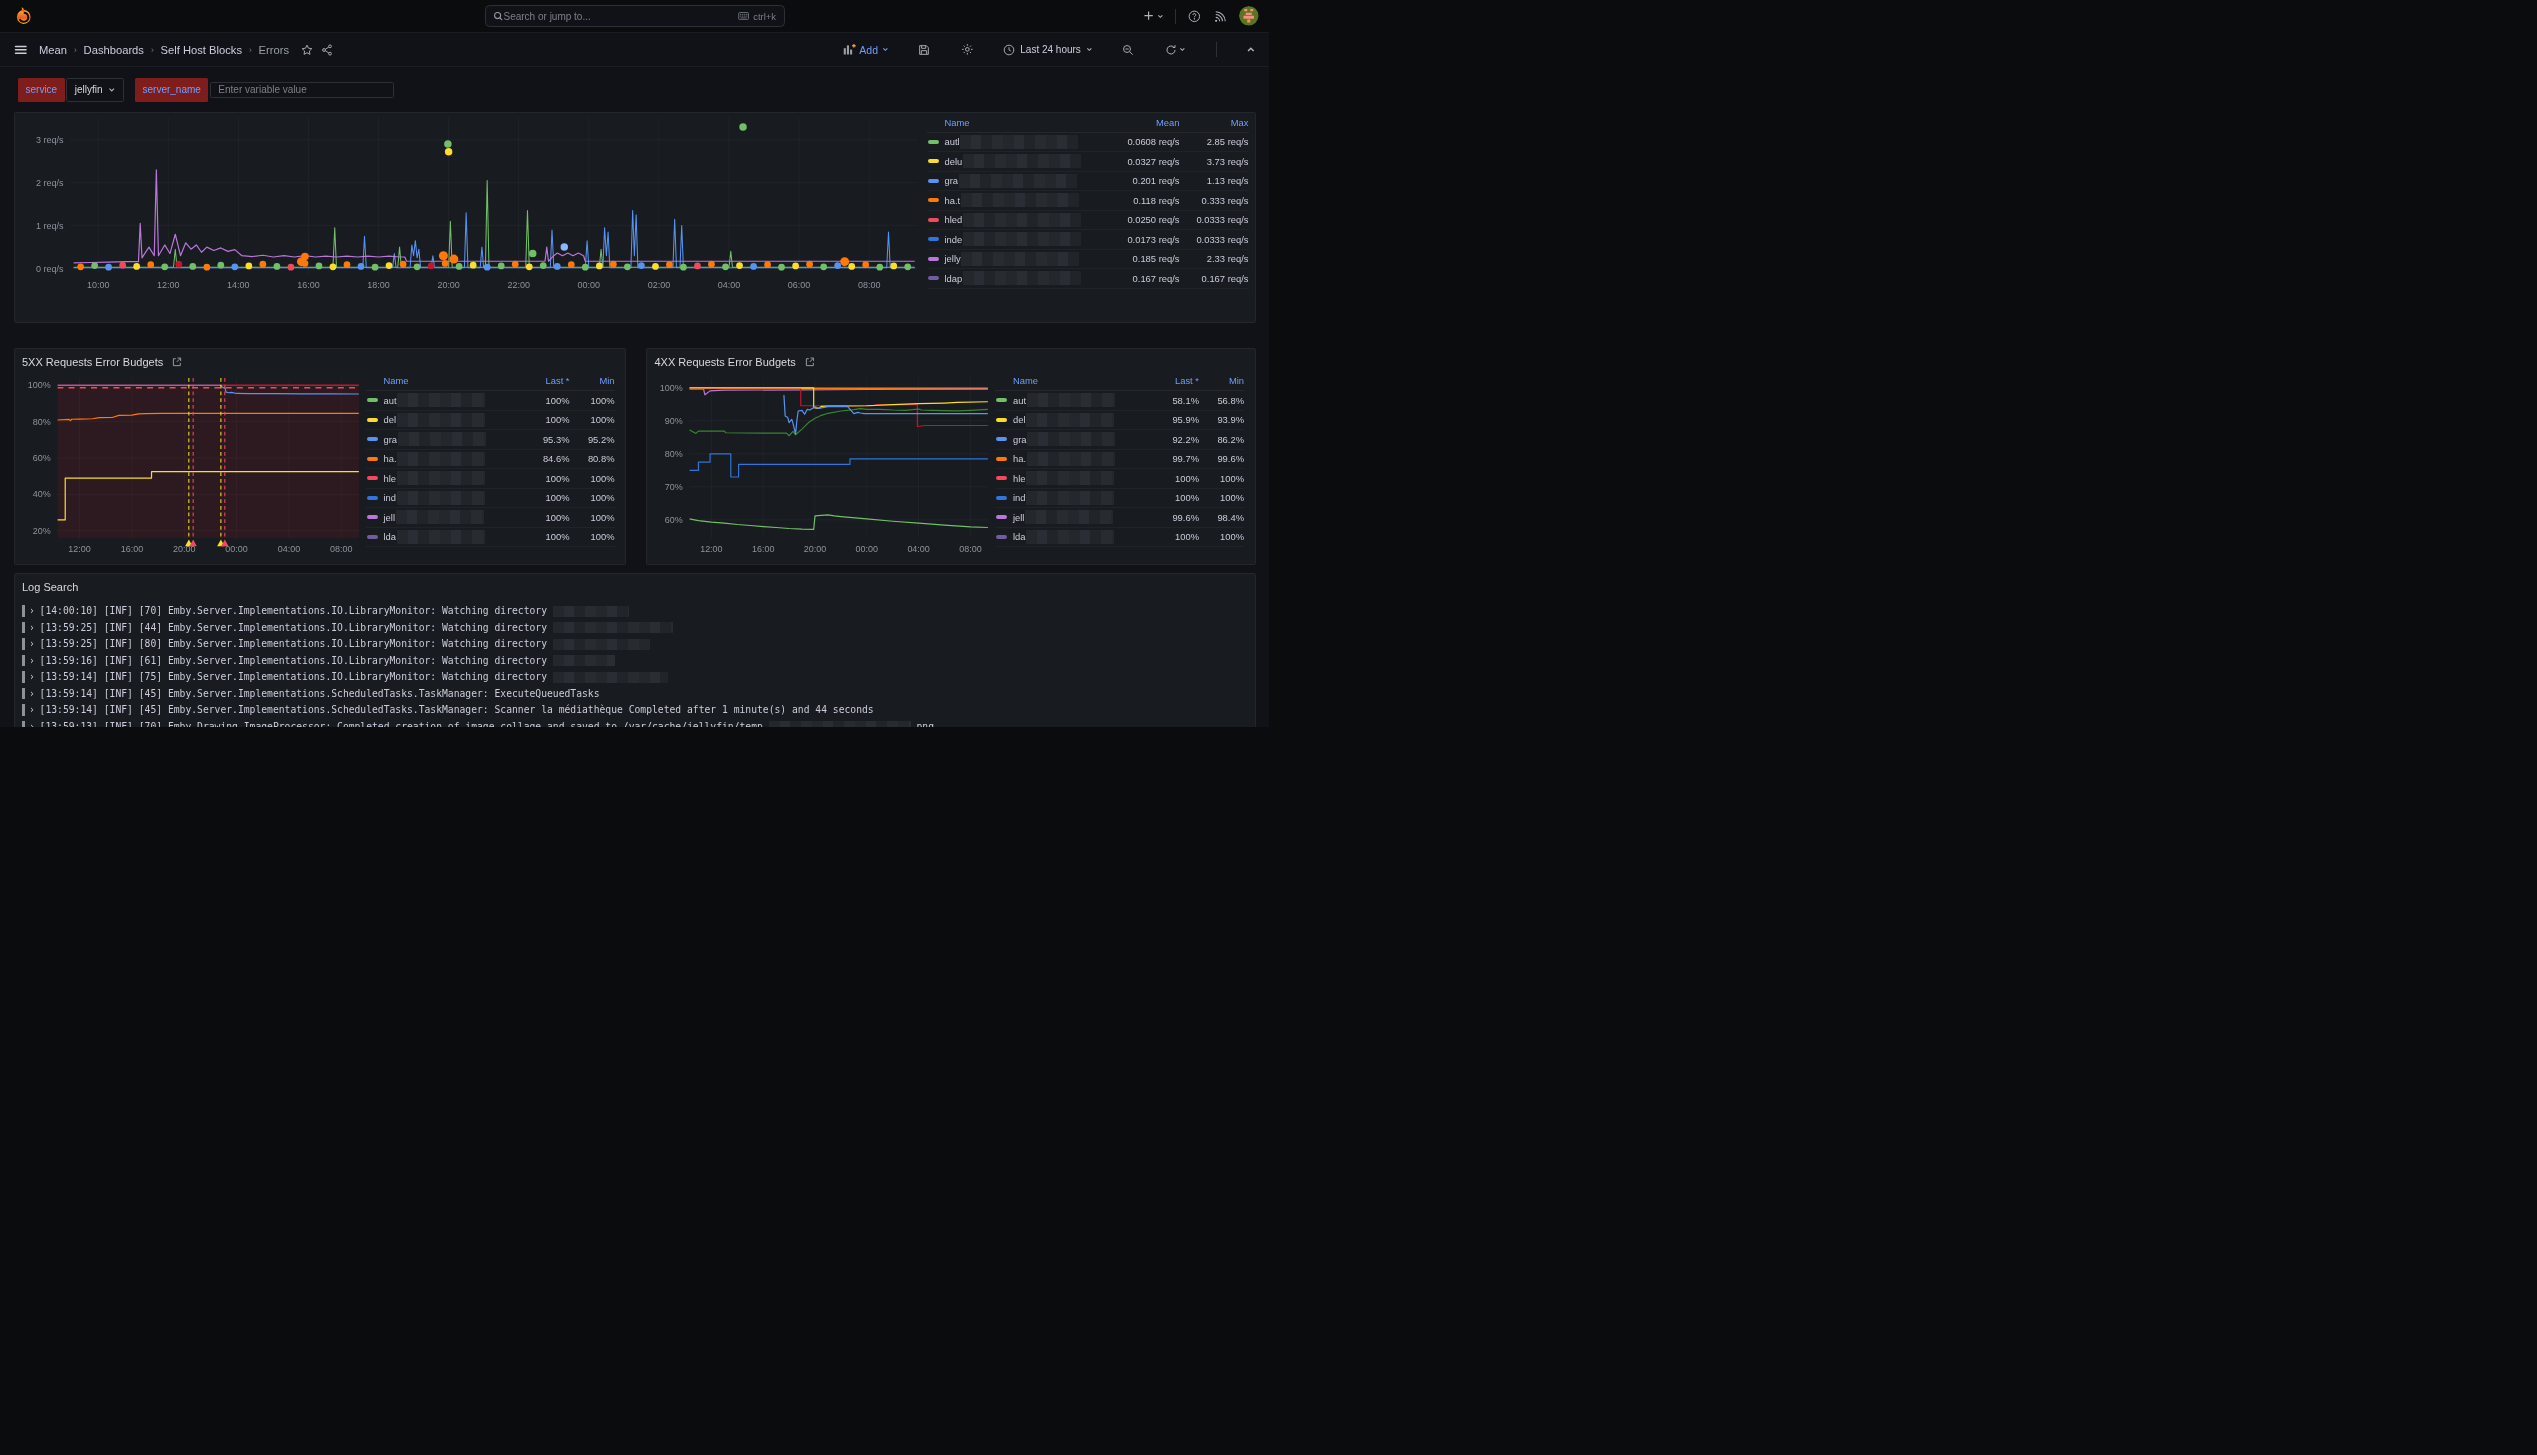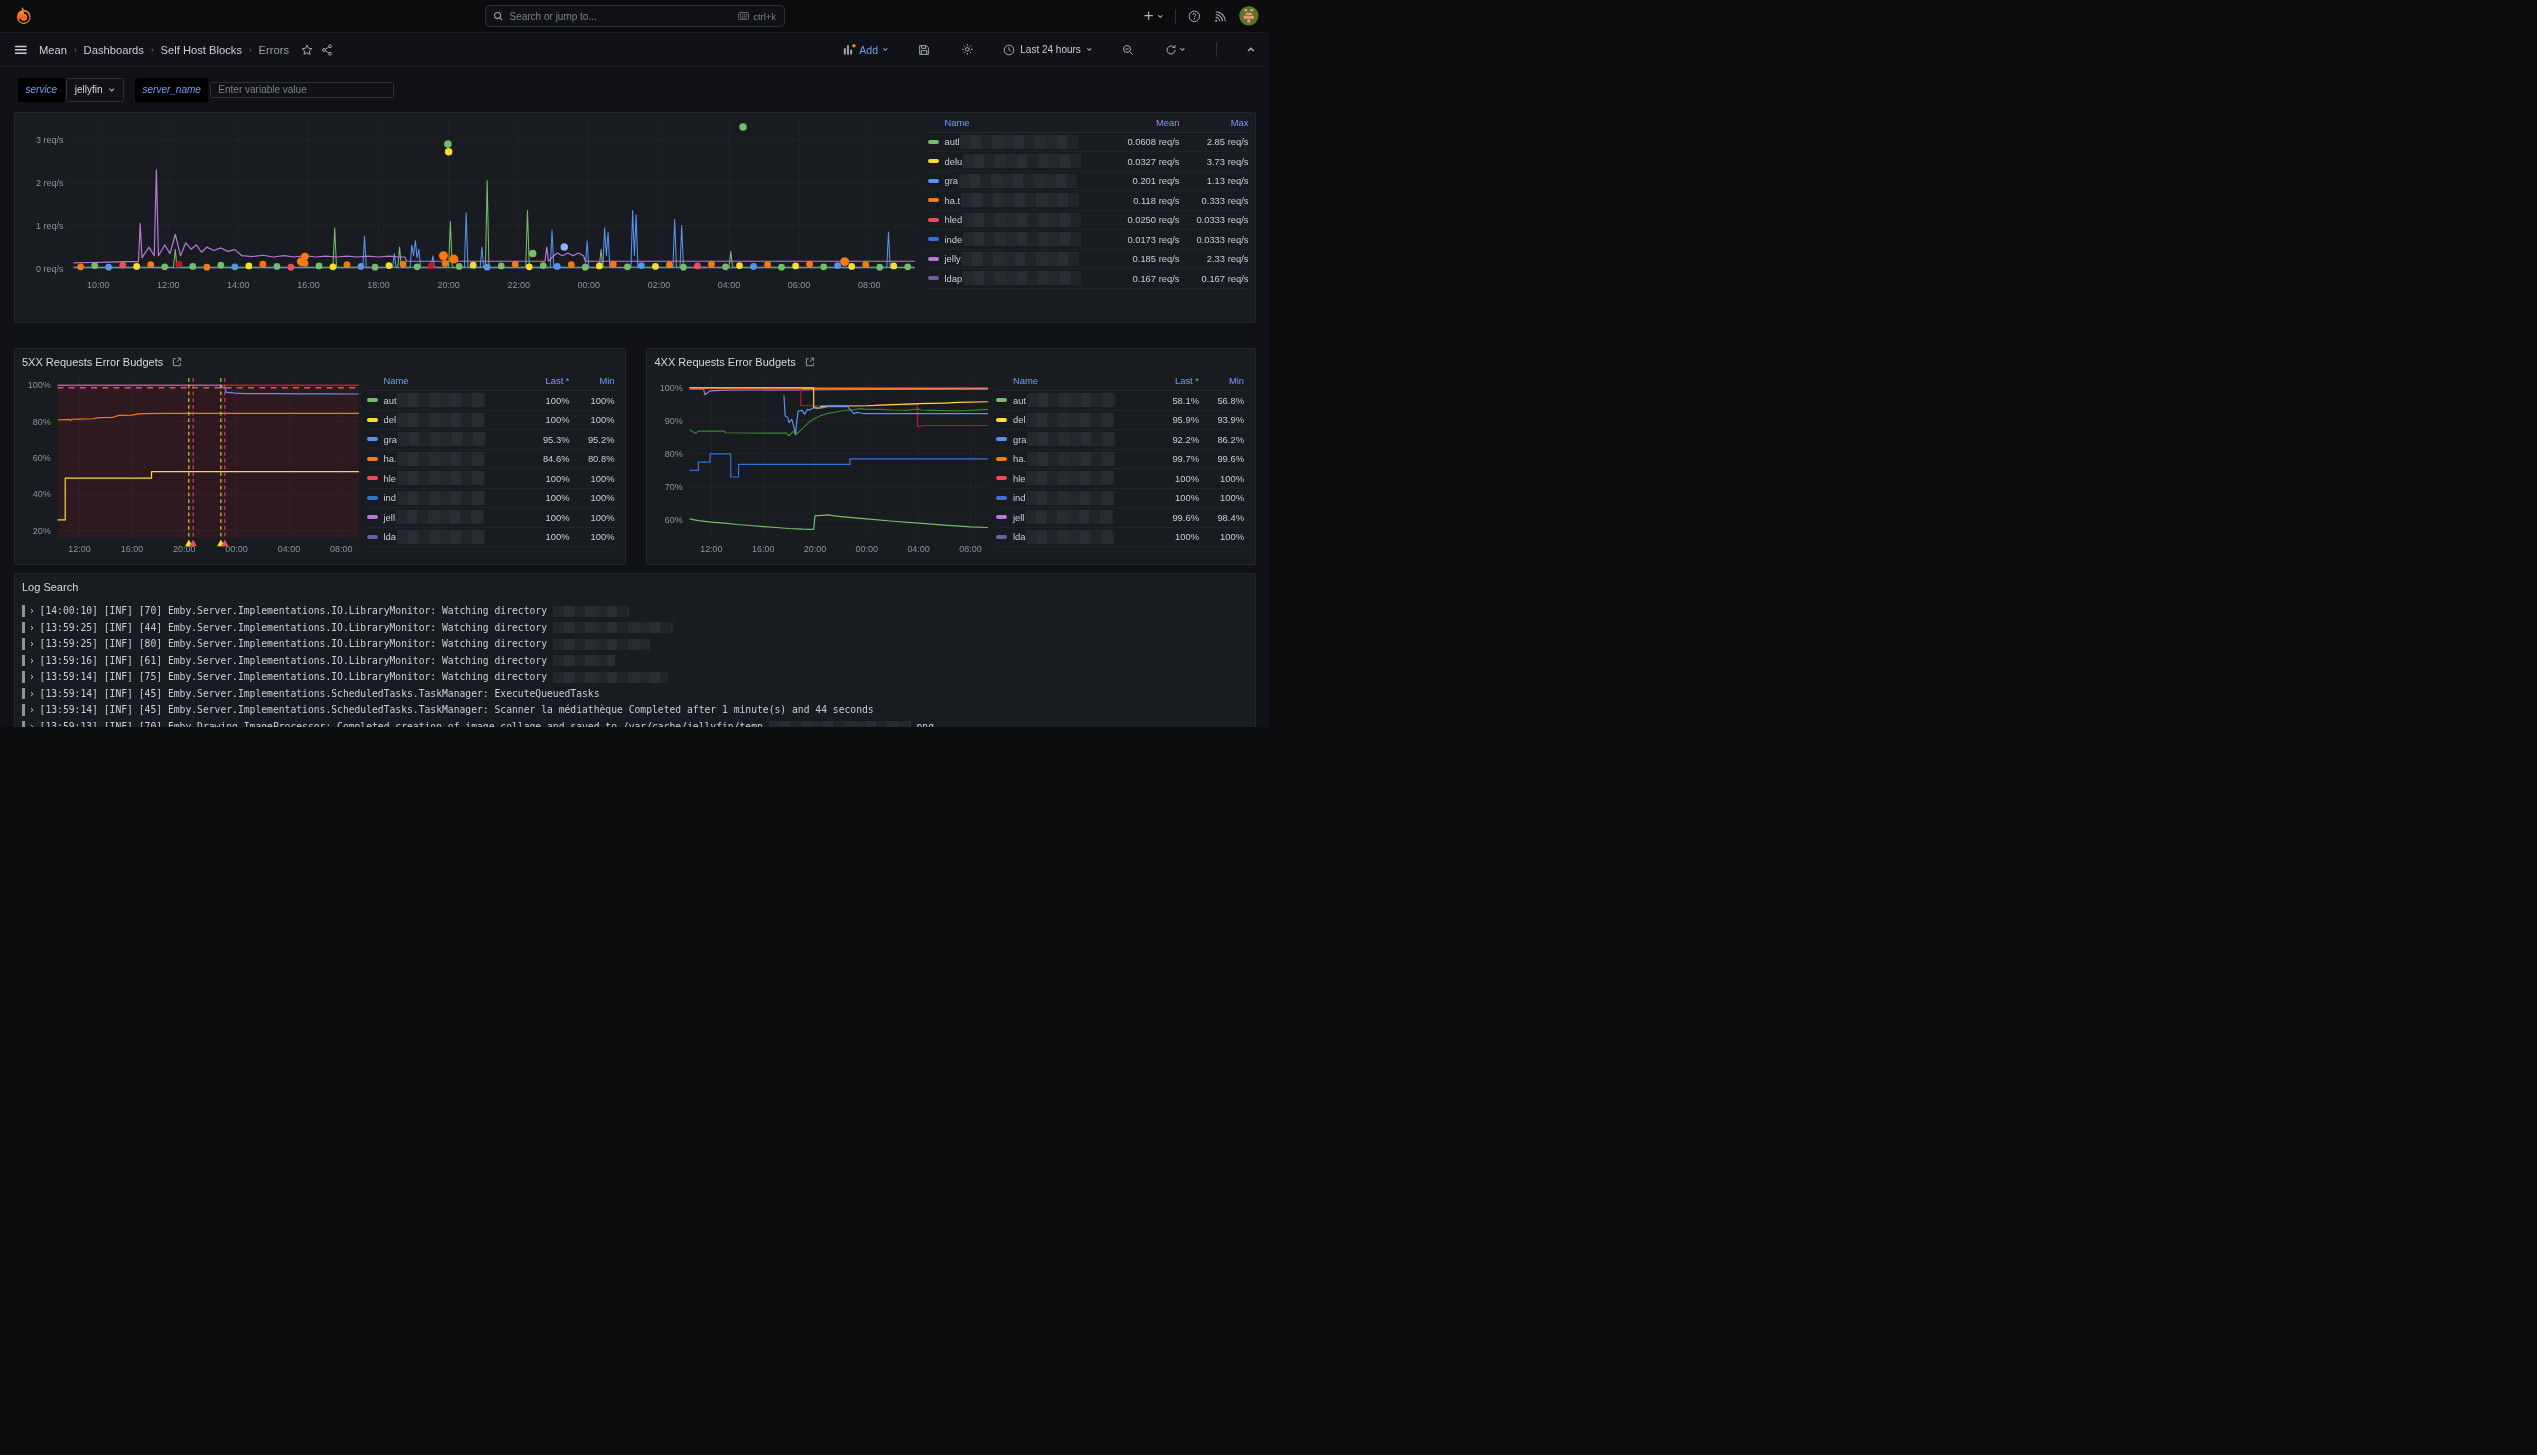--- a/index.html
+++ b/index.html
@@ -4,41 +4,41 @@
 <style>
   * { margin:0; padding:0; box-sizing:border-box; }
   html,body { background:#0b0c0e; }
   body { font-family:"Liberation Sans", sans-serif; color:#ccccdc; }
   .app { width:1269px; height:727px; background:#111217; overflow:hidden; position:relative; }
 
   
   .topnav { height:33px; background:#0b0c0e; display:flex; align-items:center; padding:0 10.5px; position:relative; border-bottom:0.7px solid rgba(204,204,220,0.09); }
   .logo { width:19.5px; height:19.5px; margin-left:3px; cursor:pointer; }
   .searchbox { position:absolute; left:50%; transform:translateX(-50%); width:300px; height:22.5px; background:#111217; border:0.7px solid #2c3036; border-radius:4.5px; display:flex; align-items:center; padding:0 7.5px; cursor:text; }
-  .searchbox .ph { color:#7b8087; font-size:10px; margin-left:6px; flex:1; }
+  .searchbox .ph { color:#7b8087; font-size:10px; flex:1; }
   .searchbox .kbd { display:flex; align-items:center; gap:3.7px; color:#7b8087; font-size:9.4px; }
   .nav-right { margin-left:auto; display:flex; align-items:center; gap:10.5px; }
   .icon-btn { background:none; border:none; color:#aeb2b9; display:flex; align-items:center; gap:2.2px; cursor:pointer; padding:1.5px; }
   .vdiv { width:0.7px; height:15px; background:#2c3036; }
   .avatar { width:19.5px; height:19.5px; border-radius:50%; overflow:hidden; cursor:pointer; }
 
   
   .toolbar { height:34px; display:flex; align-items:center; padding:0 12px; border-bottom:0.7px solid rgba(204,204,220,0.06); background:#111217; }
   .crumbs { display:flex; align-items:center; gap:6.7px; margin-left:10.5px; font-size:11.2px; }
   .crumb { color:#ccccdc; cursor:pointer; }
   .crumb.current { color:#9a9fa7; cursor:default; }
   .crumb-sep { color:#6e7077; font-size:9.7px; }
   .tb-right { margin-left:auto; display:flex; align-items:center; gap:28px; }
   .add-btn { display:flex; align-items:center; gap:3.7px; color:#6e9fff; font-size:10.5px; background:none; border:none; cursor:pointer; }
   .timepick { display:flex; align-items:center; gap:5.2px; color:#ccccdc; font-size:10px; cursor:pointer; }
 
   
   .varrow { display:flex; align-items:center; padding:10.5px 18px; gap:10.5px; }
   .vargroup { display:flex; align-items:center; gap:1.5px; }
-  .varlabel { height:24px; display:flex; align-items:center; padding:0 7.5px; background:#000000; color:#6e9fff; font-size:10px; border-radius:1.5px;font-style:italic; }
+  .varlabel { height:24px; display:flex; align-items:center; padding:0 7.5px; background:#7f1d1d; color:#6e9fff; font-size:10px; border-radius:1.5px; }
   .varselect { height:24px; display:flex; align-items:center; gap:6px; padding:0 7.5px; border:0.7px solid #2c3036; border-radius:1.5px; color:#d8d9dd; font-size:10px; cursor:pointer; background:transparent; }
   .varinput { height:16px; width:184px; background:transparent; border:0.7px solid #2c3036; border-radius:1.5px; color:#ccccdc; font-size:10px; padding:0 7.5px; outline:none; }
   .varinput::placeholder { color:#7b8087; }
 
   
   .content { padding:0 13.5px; }
   .panel { background:#181b1f; border:0.7px solid #23262b; border-radius:1.5px; }
   .panel-hd { height:22.5px; display:flex; align-items:center; justify-content:flex-start; padding:3px 7.5px 0; }
   .panel-title { font-size:11px; font-weight:500; color:#d8d9dd; cursor:pointer; }
   .ext-ico { margin-left:9px; color:#9a9fa7; cursor:pointer; display:flex; }

